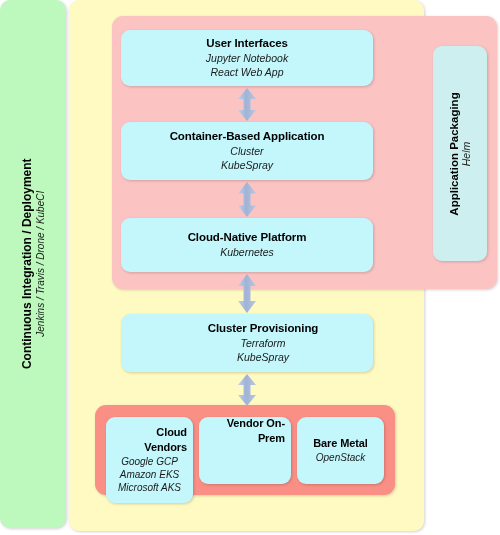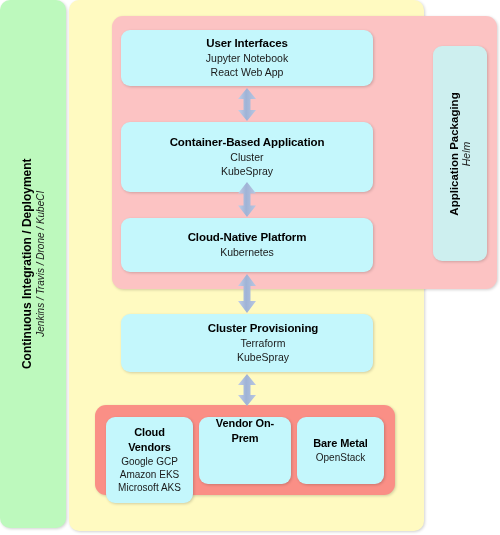--- a/index.html
+++ b/index.html
@@ -95,31 +95,32 @@
     box-shadow: 1px 1px 3px rgba(0,0,0,0.18);
     padding: 4px 6px;
   }
 
   .node .title {
     font-weight: bold;
     font-size: 11.5px;
     color: #000000;
     letter-spacing: -0.1px;
     line-height: 1.35;
-    text-align: center;
+    text-align: right;
   }
 
   .node .sub {
+    font-style: italic;
     font-size: 10.5px;
     color: #1a1a1a;
     line-height: 1.32;
   }
 
   .node-ui        { left: 121px; top: 30px;  width: 252px; height: 56px; }
-  .node-container { left: 121px; top: 122px; width: 252px; height: 70px; }
+  .node-container { left: 121px; top: 122px; width: 252px; height: 58px; }
   .node-platform  { left: 121px; top: 218px; width: 252px; height: 54px; }
   .node-cluster   { left: 121px; top: 314px; width: 252px; height: 58px; padding-left: 38px; }
 
   .node-packaging {
     left: 433px;
     top: 46px;
     width: 54px;
     height: 215px;
     background: #CDEFEF;
   }

